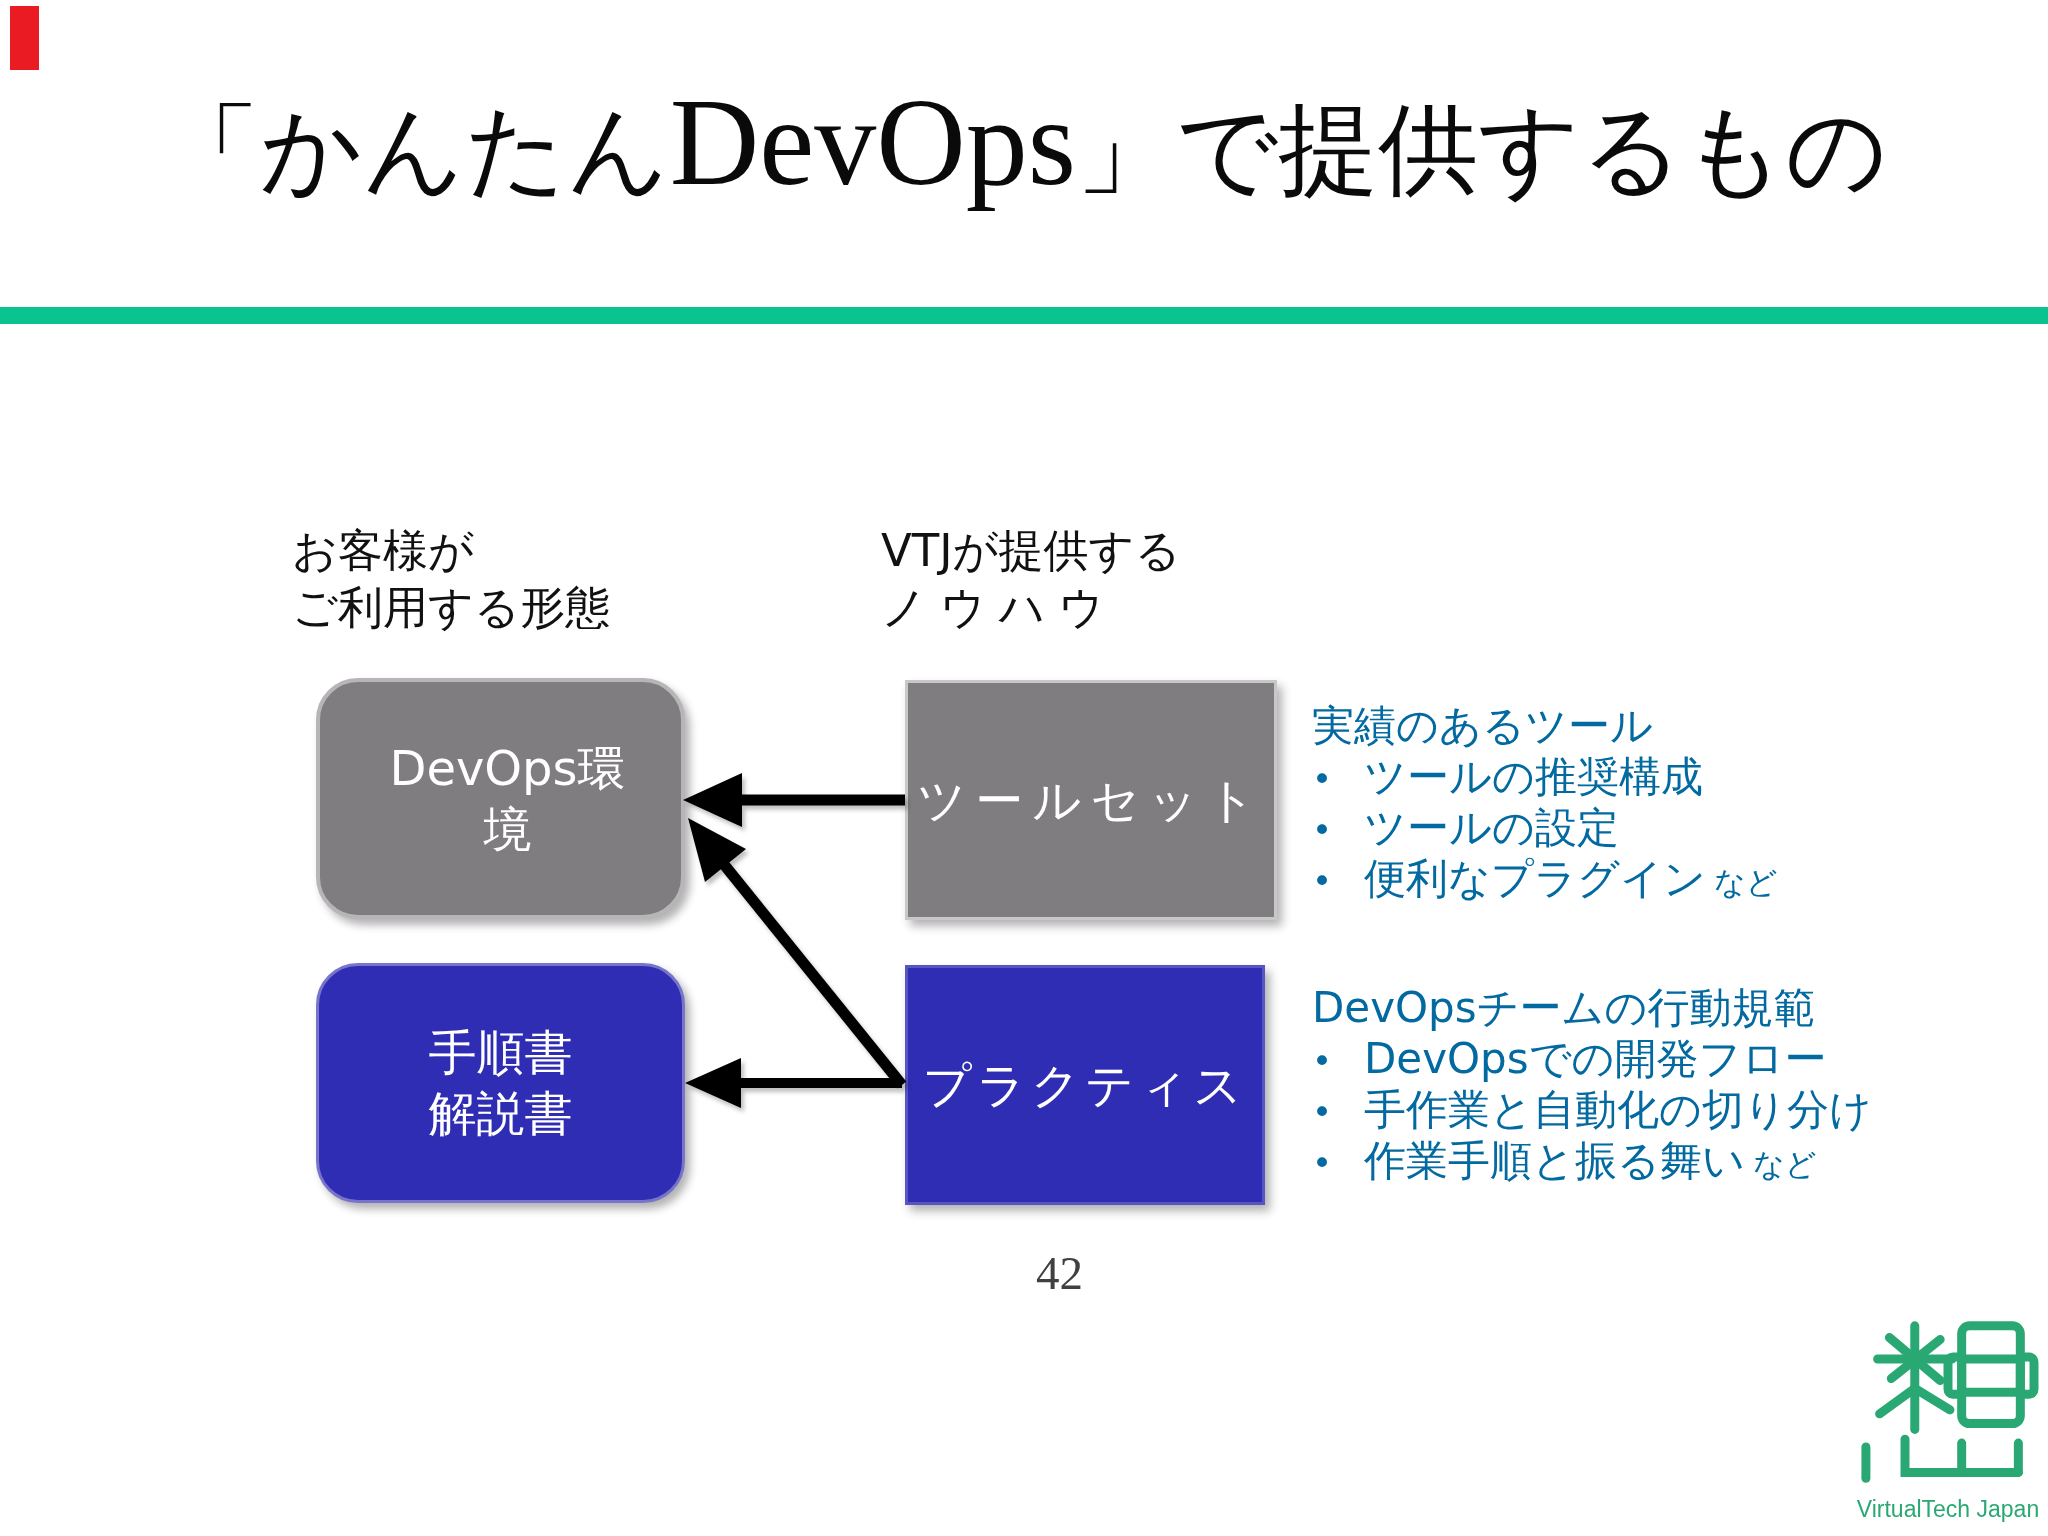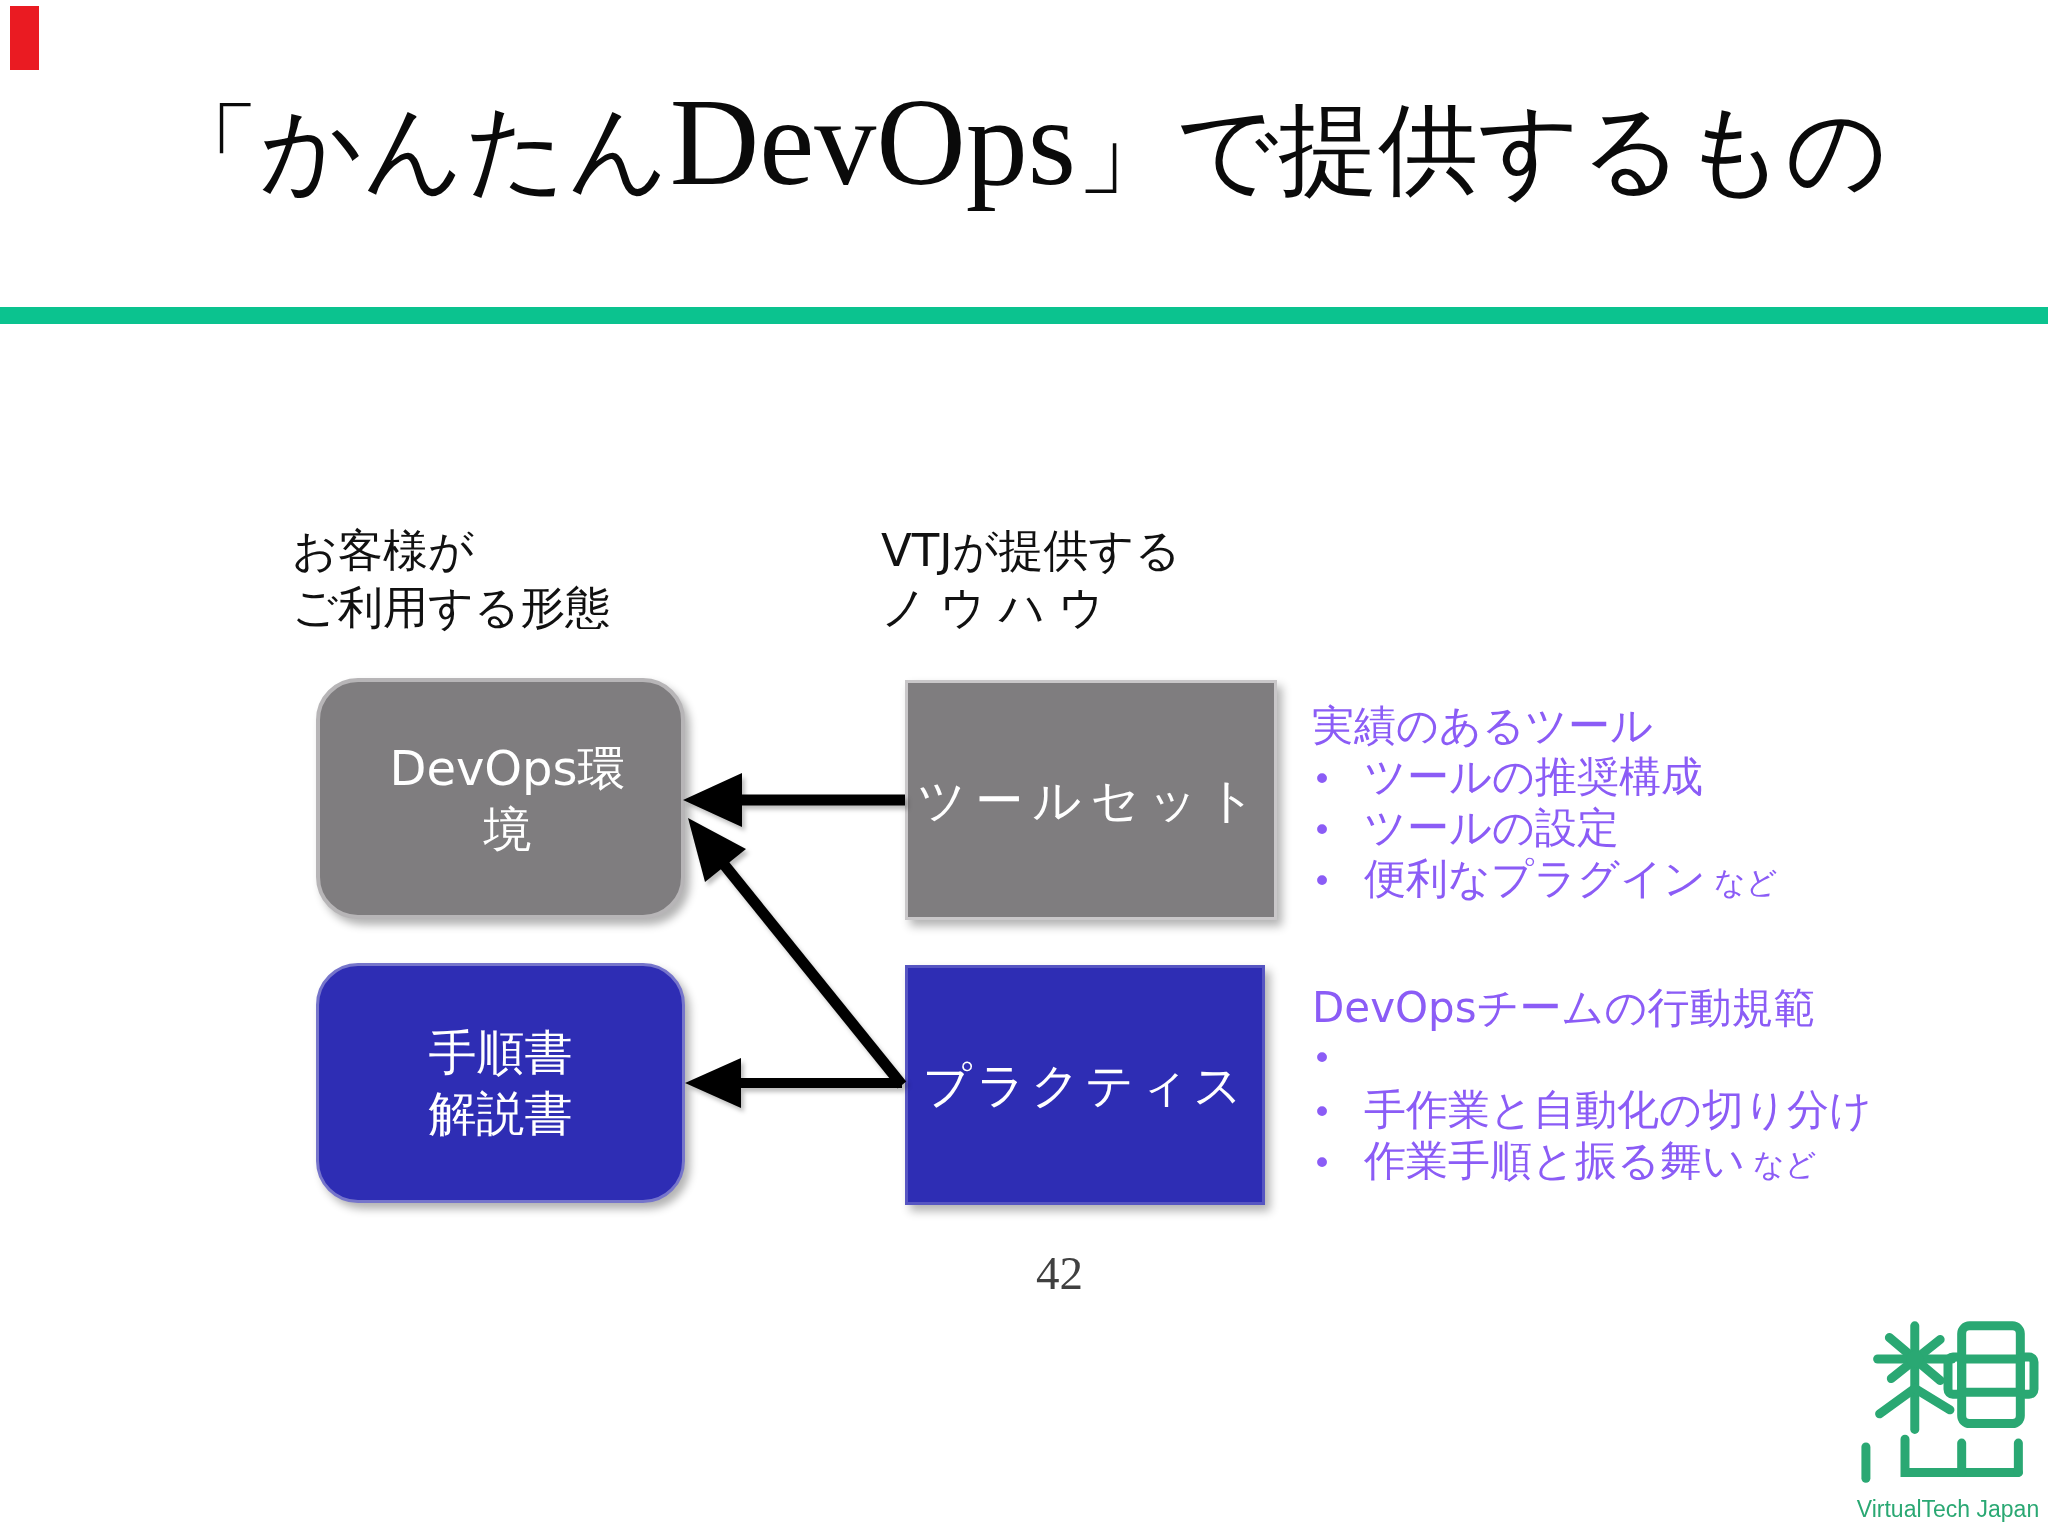--- a/index.html
+++ b/index.html
@@ -33,21 +33,21 @@
   .rounded{border-radius:42px;}
   #box-devops-env{left:316px;top:678px;width:369px;height:241px;border:4px solid #b7b5b7;padding-left:14px;}
   #box-devops-env .inner{width:240px;}
   #box-toolset{left:905px;top:680px;width:372px;height:240px;border:3px solid #c9c7c9;letter-spacing:9px;}
   #box-manual{left:316px;top:963px;width:369px;height:240px;border:3px solid #7675cb;}
   #box-practice{left:905px;top:965px;width:360px;height:240px;border:3px solid #5655c2;letter-spacing:5px;}
   
   #arrows{position:absolute;left:0;top:0;width:2048px;height:1536px;pointer-events:none;
     filter:drop-shadow(3px 4px 2px rgba(0,0,0,0.25));}
   
-  .note{position:absolute;left:1312px;width:730px;font-size:42px;color:#8b5cf6;}
+  .note{position:absolute;left:1312px;width:730px;font-size:42px;color:#0369a1;}
   .note .row{display:flex;align-items:baseline;height:51px;line-height:51px;white-space:nowrap;}
   .note .bullet{width:52px;font-size:34px;flex:0 0 52px;}
   .note .etc{font-size:31px;margin-left:8px;}
   #note-toolset{top:700px;}
   #note-practice{top:982px;}
   
   #page-number{position:absolute;left:1036px;top:1246px;font-family:"Liberation Serif","DejaVu Serif",serif;
     font-size:47px;color:#404040;}
   
   #logo{position:absolute;left:1850px;top:1318px;width:196px;text-align:center;}
@@ -124,20 +124,21 @@
         <span class="etc">など</span>
       </div>
   </div>
 
   <div id="note-practice" class="note">
     <div class="row">
         <span>DevOpsチームの行動規範</span>
       </div>
     <div class="row">
         <span class="bullet">•</span>
+        <span>DevOpsでの開発フロー</span>
       </div>
     <div class="row">
         <span class="bullet">•</span>
         <span>手作業と自動化の切り分け</span>
       </div>
     <div class="row">
         <span class="bullet">•</span>
         <span>作業手順と振る舞い</span>
         <span class="etc">など</span>
       </div>

